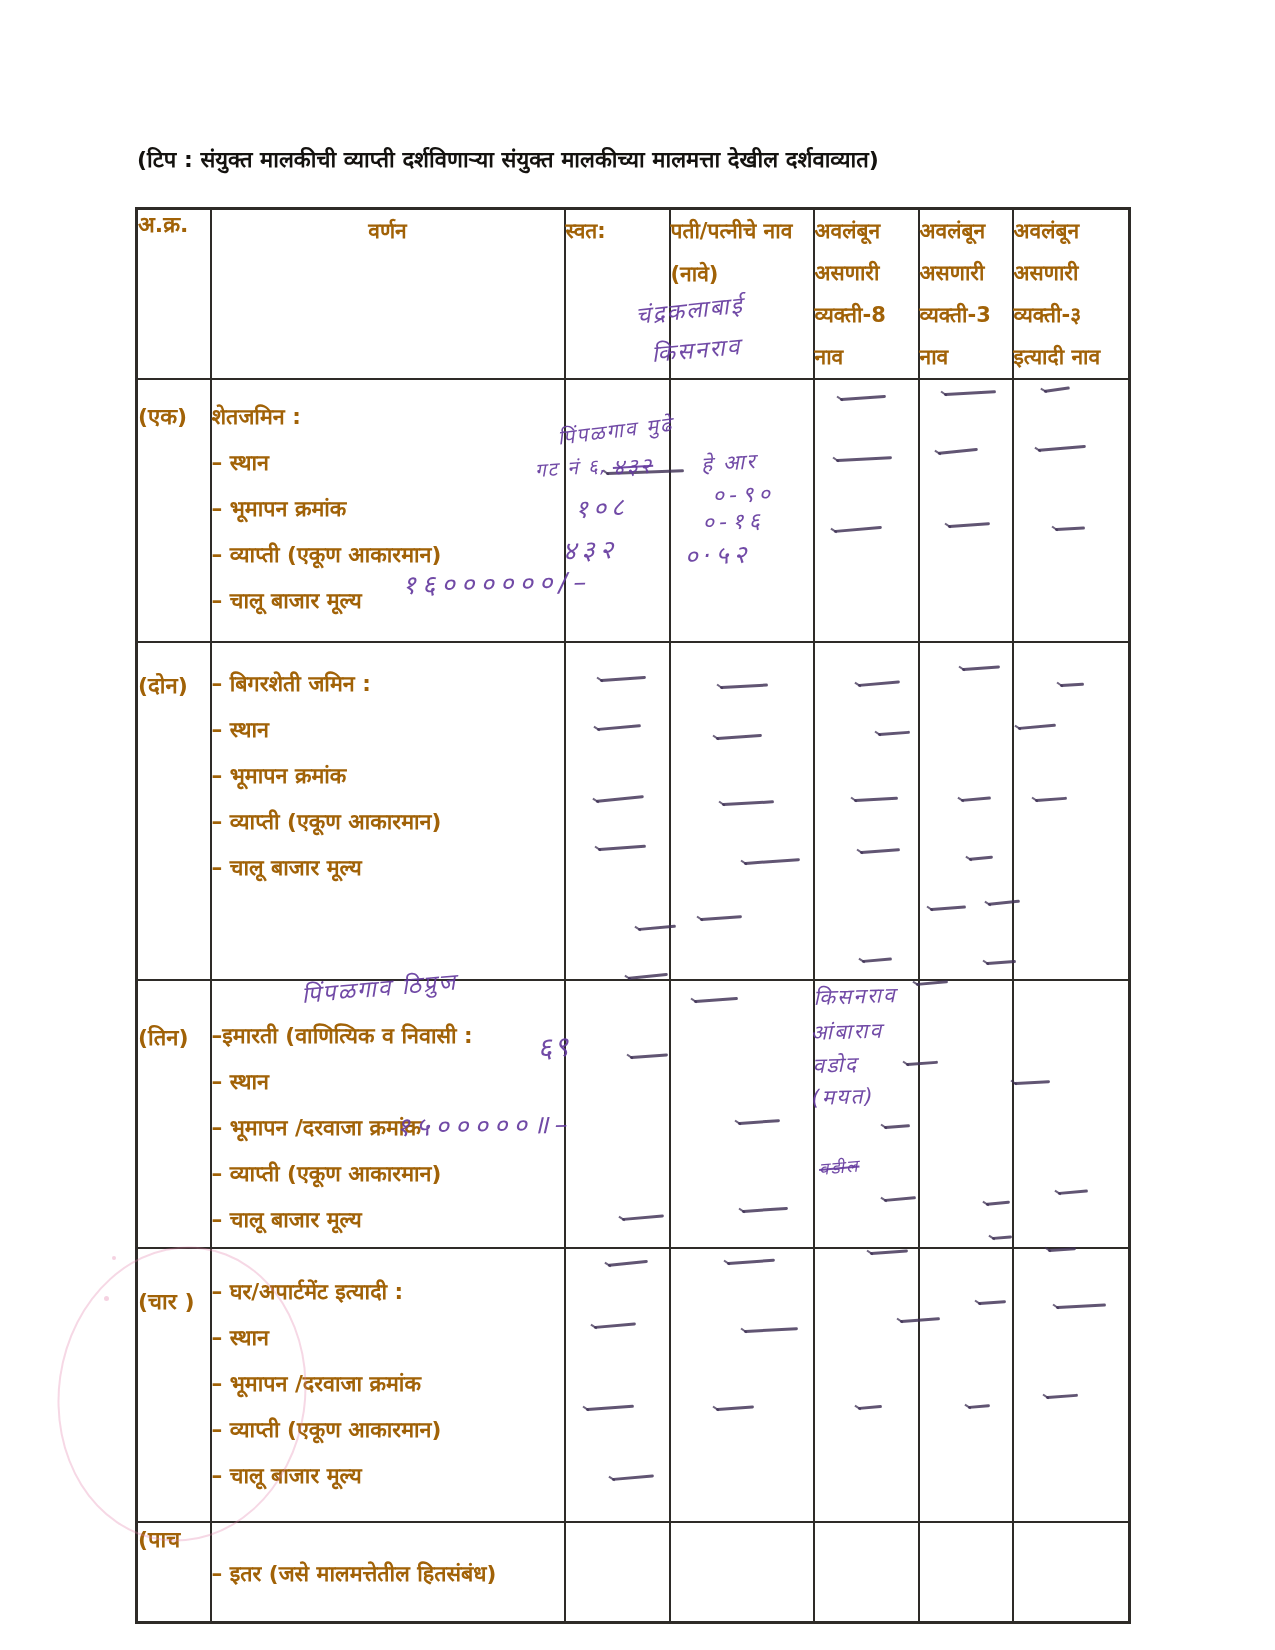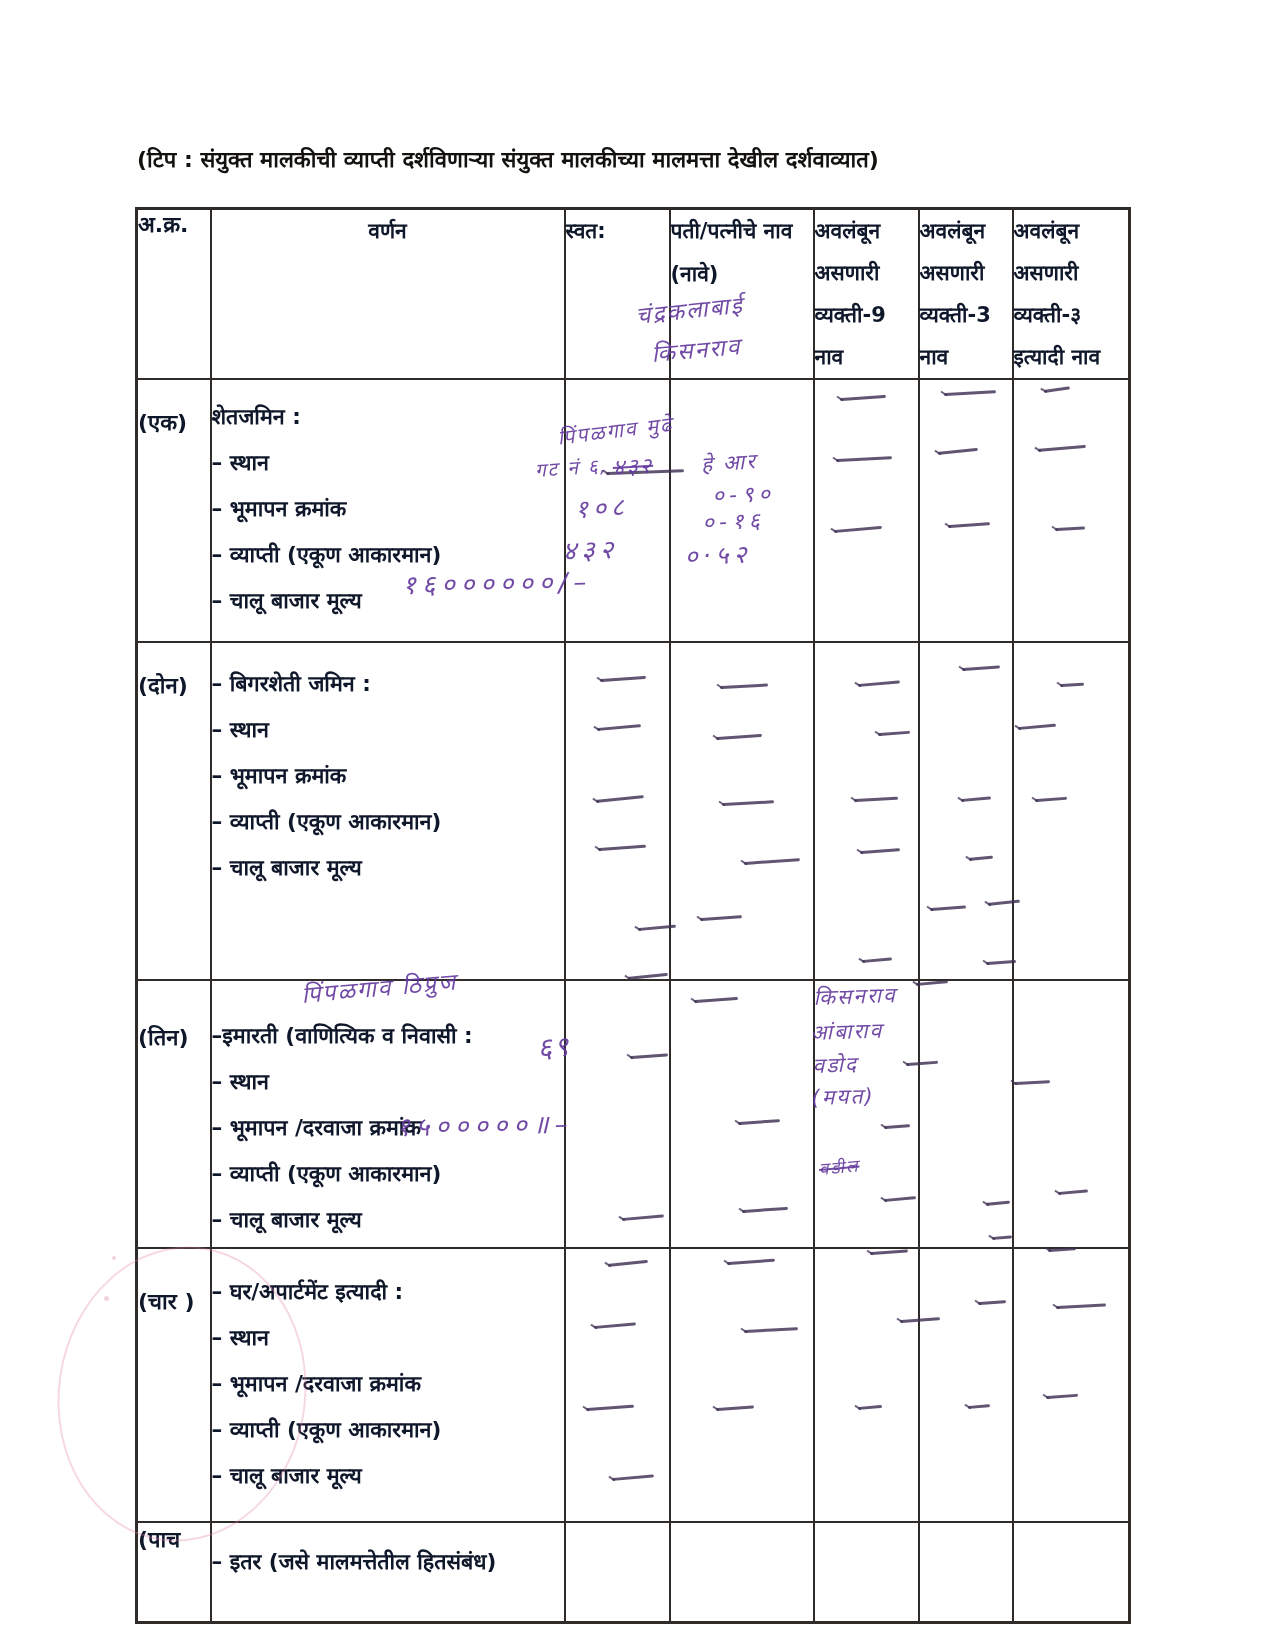--- a/index.html
+++ b/index.html
@@ -17,21 +17,21 @@
     color:#14120f;
   }
   table.main{
     position:absolute;left:135px;top:207px;
     border-collapse:collapse;table-layout:fixed;
     border:3px solid #2e2b28;
   }
   table.main th,table.main td{
     border:2.5px solid #2e2b28;
     vertical-align:top;padding:0;
-    font-weight:bold;color:#0f172a;
+    font-weight:bold;color:#a16207;
   }
   th.h{font-size:21px;line-height:42px;padding-top:5px;text-align:left;}
   th.h1{font-size:22px;padding:8px 2px 0 6px;line-height:30px;}
   th.h2{text-align:center;margin-top:12px;}
   th.h3{text-align:left;}
   th.h4{text-align:left;padding-right:8px;line-height:43px;}
   th.h5,th.h6,th.h7{padding-left:7px;line-height:42px;}
   th.h7{padding-left:5px;}
   td.sn{font-size:22px;padding-left:7px;white-space:nowrap;}
   td.desc{padding-left:14px;}
@@ -83,27 +83,27 @@
         <col style="width:105px">
         <col style="width:94px">
       <col style="width:117px">
     </colgroup>
     <tbody>
         <tr style="height:161px">
       <th class="h h1">अ.क्र.</th>
       <th class="h h2">वर्णन</th>
       <th class="h h3">स्वत:</th>
       <th class="h h4">पती/पत्नीचे नाव (नावे)</th>
-      <th class="h h5">अवलंबून असणारी व्यक्ती-9 नाव</th>
+      <th class="h h5">अवलंबून असणारी व्यक्ती-8 नाव</th>
       <th class="h h6">अवलंबून असणारी व्यक्ती-3 नाव</th>
       <th class="h h7">अवलंबून असणारी व्यक्ती-३ इत्यादी नाव</th>
     </tr>
 
     <tr style="height:263px">
-      <td class="sn" style="padding-top:26px">(एक)</td>
+      <td class="sn" style="padding-top:20px">(एक)</td>
       <td class="desc" style="padding-top:14px">
         <div class="ln">शेतजमिन  :</div>
         <div class="ln">– स्थान</div>
         <div class="ln">– भूमापन क्रमांक</div>
         <div class="ln">– व्याप्ती (एकूण आकारमान)</div>
         <div class="ln">– चालू बाजार मूल्य</div>
       </td>
       <td></td>
       <td></td>
       <td></td>
@@ -154,21 +154,21 @@
       </td>
       <td></td>
       <td></td>
       <td></td>
       <td></td>
       <td></td>
     </tr>
 
     <tr style="height:100px">
       <td class="sn" style="">(पाच</td>
-      <td class="desc" style="padding-top:16px">
+      <td class="desc" style="padding-top:28px">
         <div class="ln">– इतर (जसे मालमत्तेतील हितसंबंध)</div>
       </td>
       <td></td>
       <td></td>
       <td></td>
       <td></td>
       <td></td>
     </tr>
   </tbody>
     </table>

